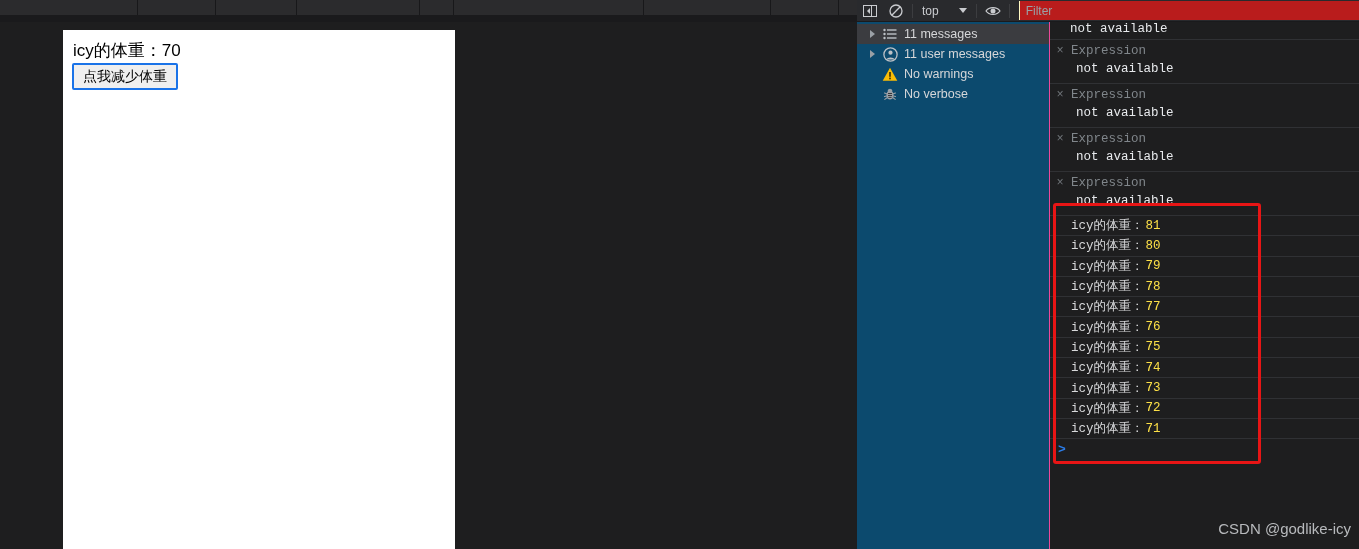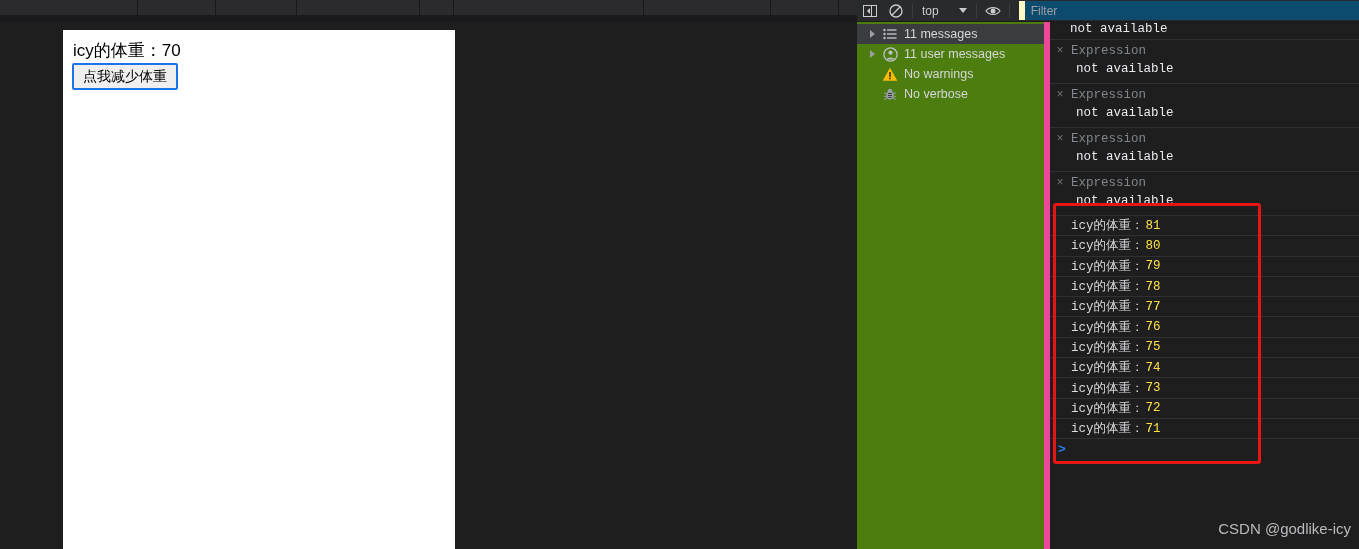--- a/index.html
+++ b/index.html
@@ -69,33 +69,33 @@
     color: #c9cbcf; font-size: 12px; padding: 0 6px; height: 22px;
     cursor: pointer; line-height: 22px;
   }
   .caret-dn {
     width: 0; height: 0;
     border-left: 4px solid transparent; border-right: 4px solid transparent;
     border-top: 5px solid #c9cbcf;
   }
   .tb-filter {
     flex: 1; height: 19px; margin-left: 6px; padding-left: 6px;
-    background: #0c4a6e;
-    border: none; border-left: 6px solid #fef9c3;
+    background: #b91c1c;
+    border: none; border-left: 1px solid #fef9c3;
     color: #e8eaed; font-size: 12px;
     font-family: "Liberation Sans", sans-serif;
     outline: none;
   }
   .tb-filter::placeholder { color: #9aa0a6; }
 
   
   .dt-sidebar {
     position: absolute; left: 857px; top: 22px; width: 193px; height: 527px;
-    background: #4d7c0f;
-    border-right: 6px solid #ec4899;
+    background: #0c4a6e;
+    border-right: 1px solid #ec4899;
     padding-top: 2px;
   }
   .sb-row {
     display: flex; align-items: center; height: 20px;
     padding-left: 8px; cursor: pointer;
     color: #d6d7d9; font-size: 12.5px;
     white-space: nowrap;
   }
   .sb-row.sel { background: #3b3c40; }
   .sb-arrow {

